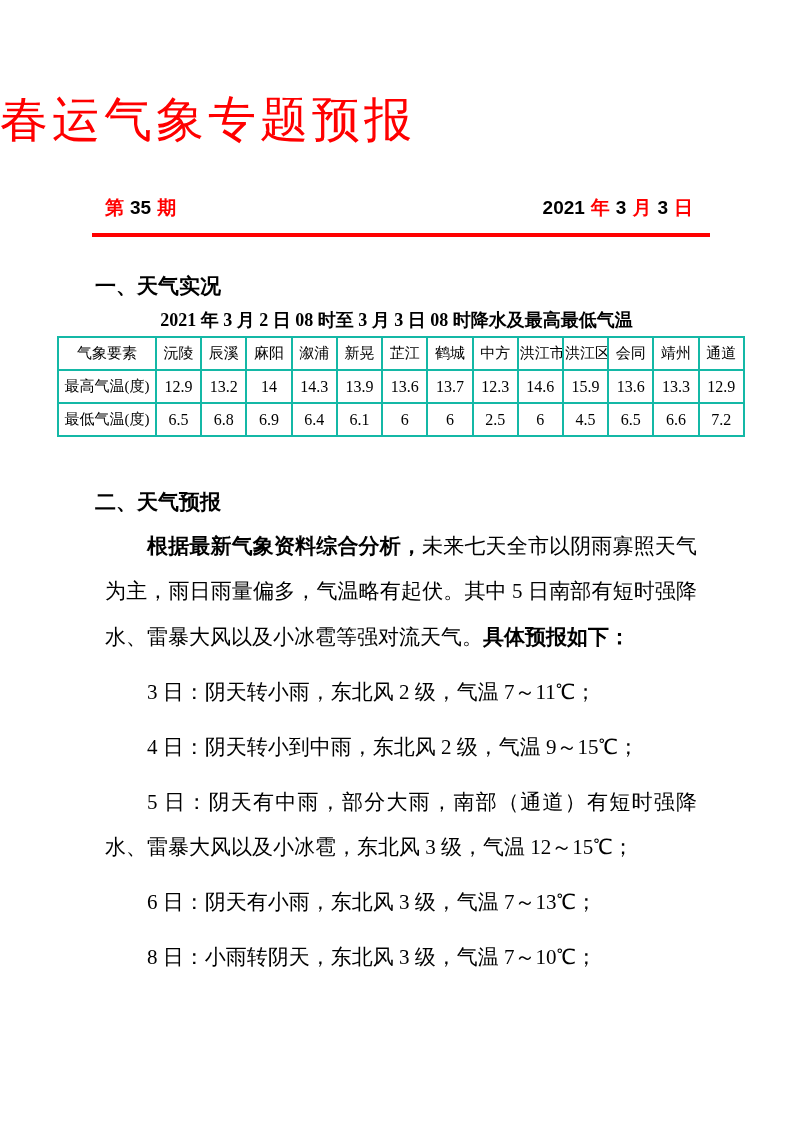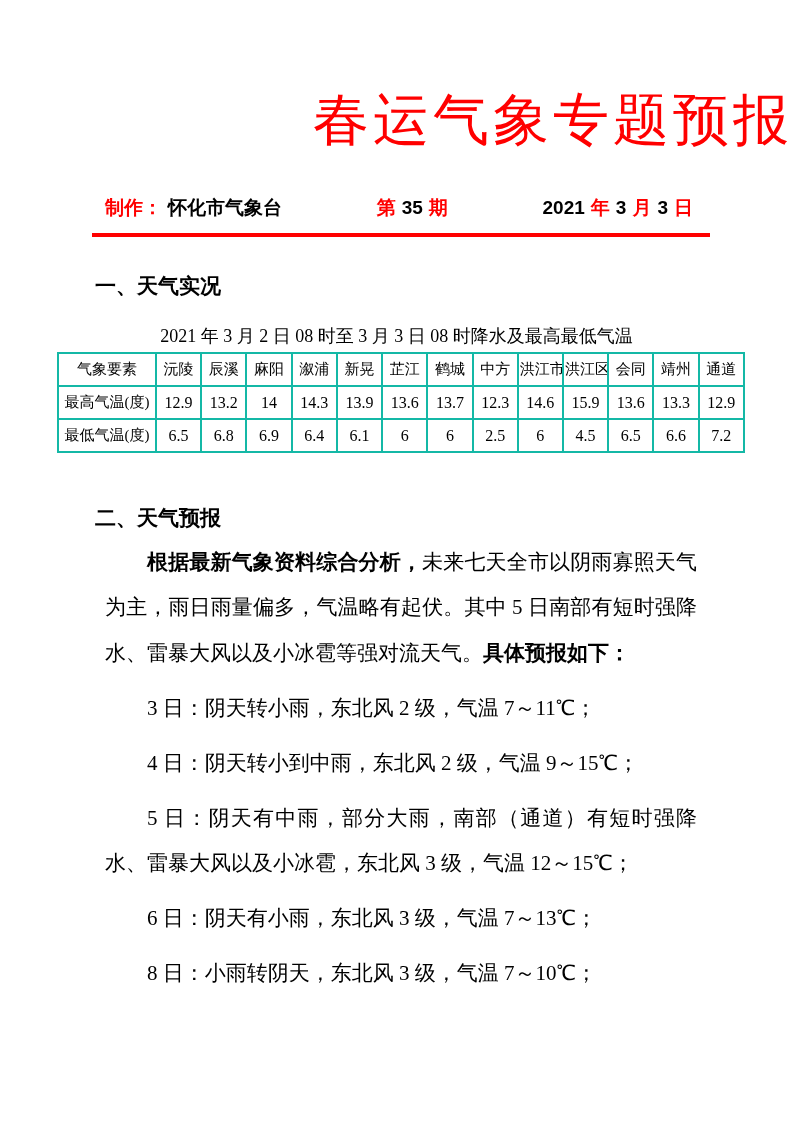--- a/index.html
+++ b/index.html
@@ -9,24 +9,24 @@
     height: 1122px;
     margin: 0 auto;
     background: #ffffff;
     overflow: hidden;
     font-family: "Liberation Serif", serif;
     color: #000;
   }
   .doc-title {
     margin: 0;
     padding-top: 70px;
-    text-align: right;
+    text-align: left;
     color: #ff0000;
     font-weight: normal;
-    font-size: 56px;
+    font-size: 48px;
     line-height: 100px;
     letter-spacing: 4px;
     font-family: "Liberation Serif", serif;
     white-space: nowrap;
   }
   .masthead {
     display: flex;
     justify-content: space-between;
     align-items: baseline;
     margin: 26px 100px 0 105px;
@@ -43,23 +43,23 @@
     margin: 14px 83px 0 92px;
   }
   .sec-heading {
     margin: 38px 0 0 95px;
     font-size: 21px;
     line-height: 22px;
     font-weight: bold;
     font-family: "Liberation Sans", sans-serif;
   }
   .table-title {
-    margin-top: 28px;
+    margin-top: 12px;
     text-align: center;
-    font-weight: normal;
+    font-weight: bold;
     font-size: 18px;
     line-height: 22px;
     font-family: "Liberation Serif", serif;
   }
   table.weather-table {
     border-collapse: collapse;
     table-layout: fixed;
     margin: 5px 0 0 57px;
     width: 688px;
   }
@@ -91,23 +91,20 @@
   }
 </style>
 </head>
 <body>
 
 <div class="page">
 
   <h1 class="doc-title">春运气象专题预报</h1>
 
   <div class="masthead">
-    <div>
-      <span class="seg red">制作：</span><span class="seg">怀化市气象台</span>
-    </div>
     <div>
       <span class="seg red">第</span><span class="seg">35</span><span class="seg red">期</span>
     </div>
     <div>
       <span class="seg">2021</span><span class="seg red">年</span><span class="seg">3</span><span class="seg red">月</span><span class="seg">3</span><span class="seg red">日</span>
     </div>
   </div>
 
   <div class="red-rule"></div>
 

